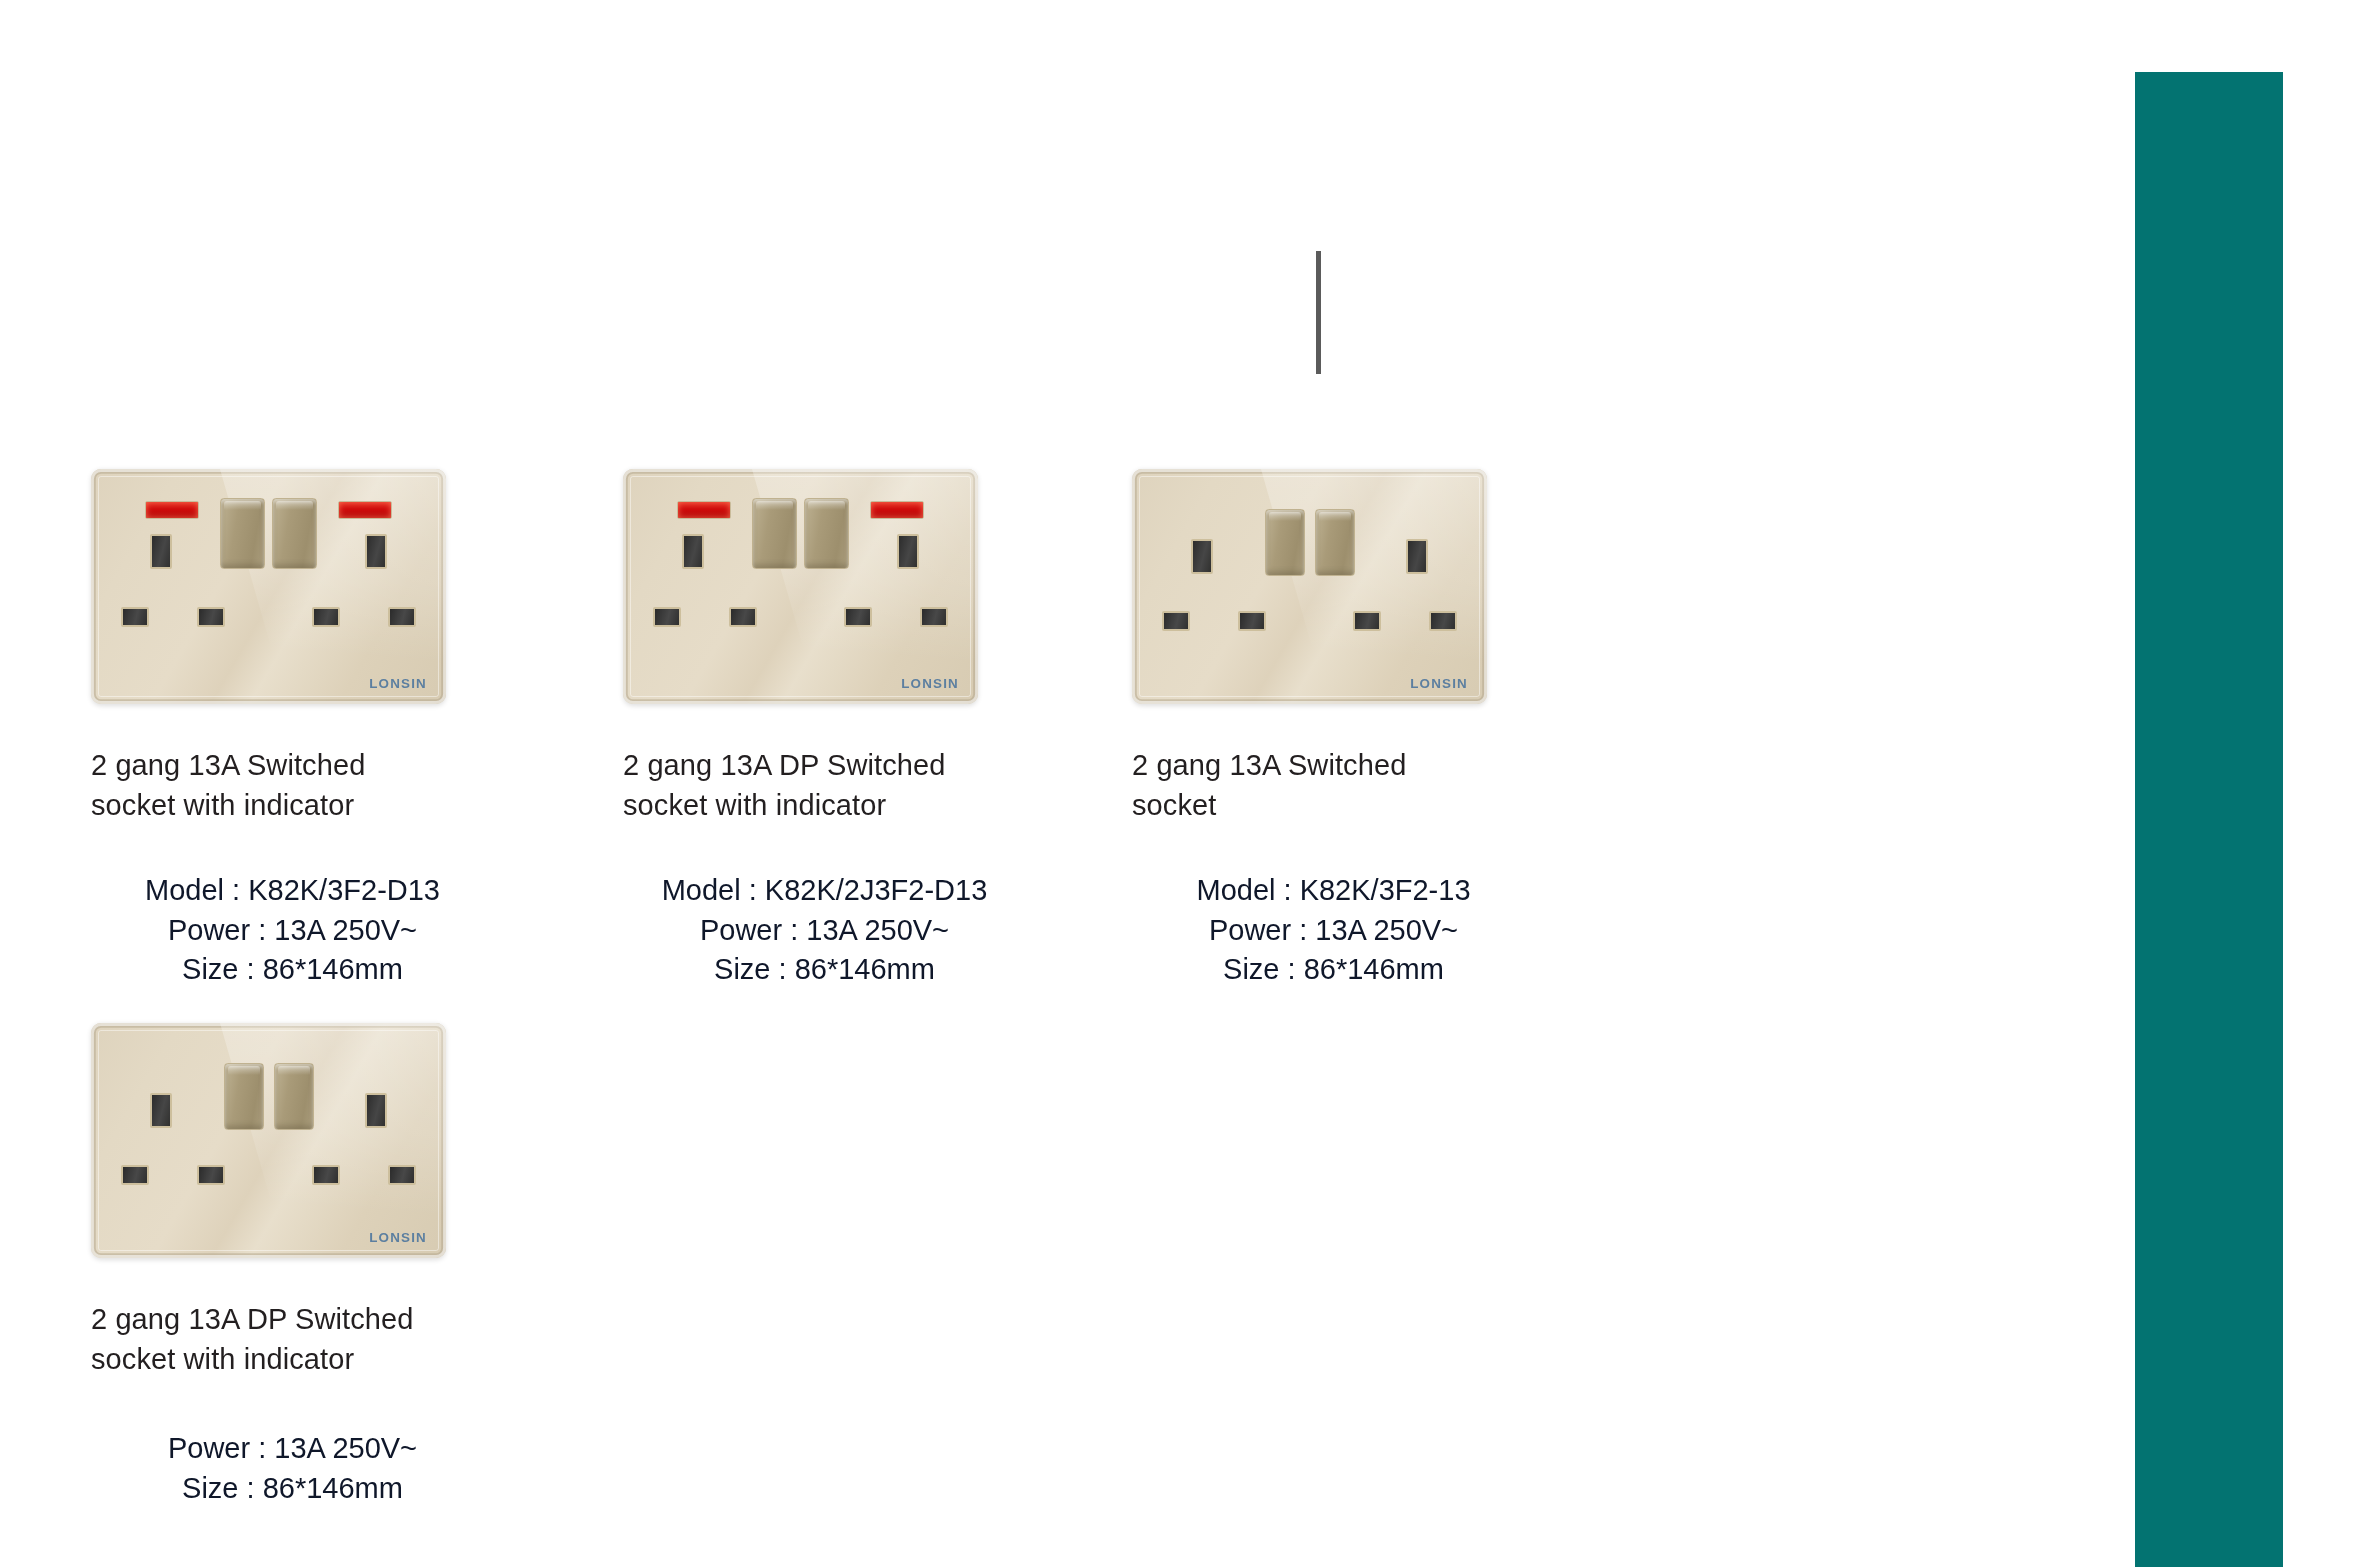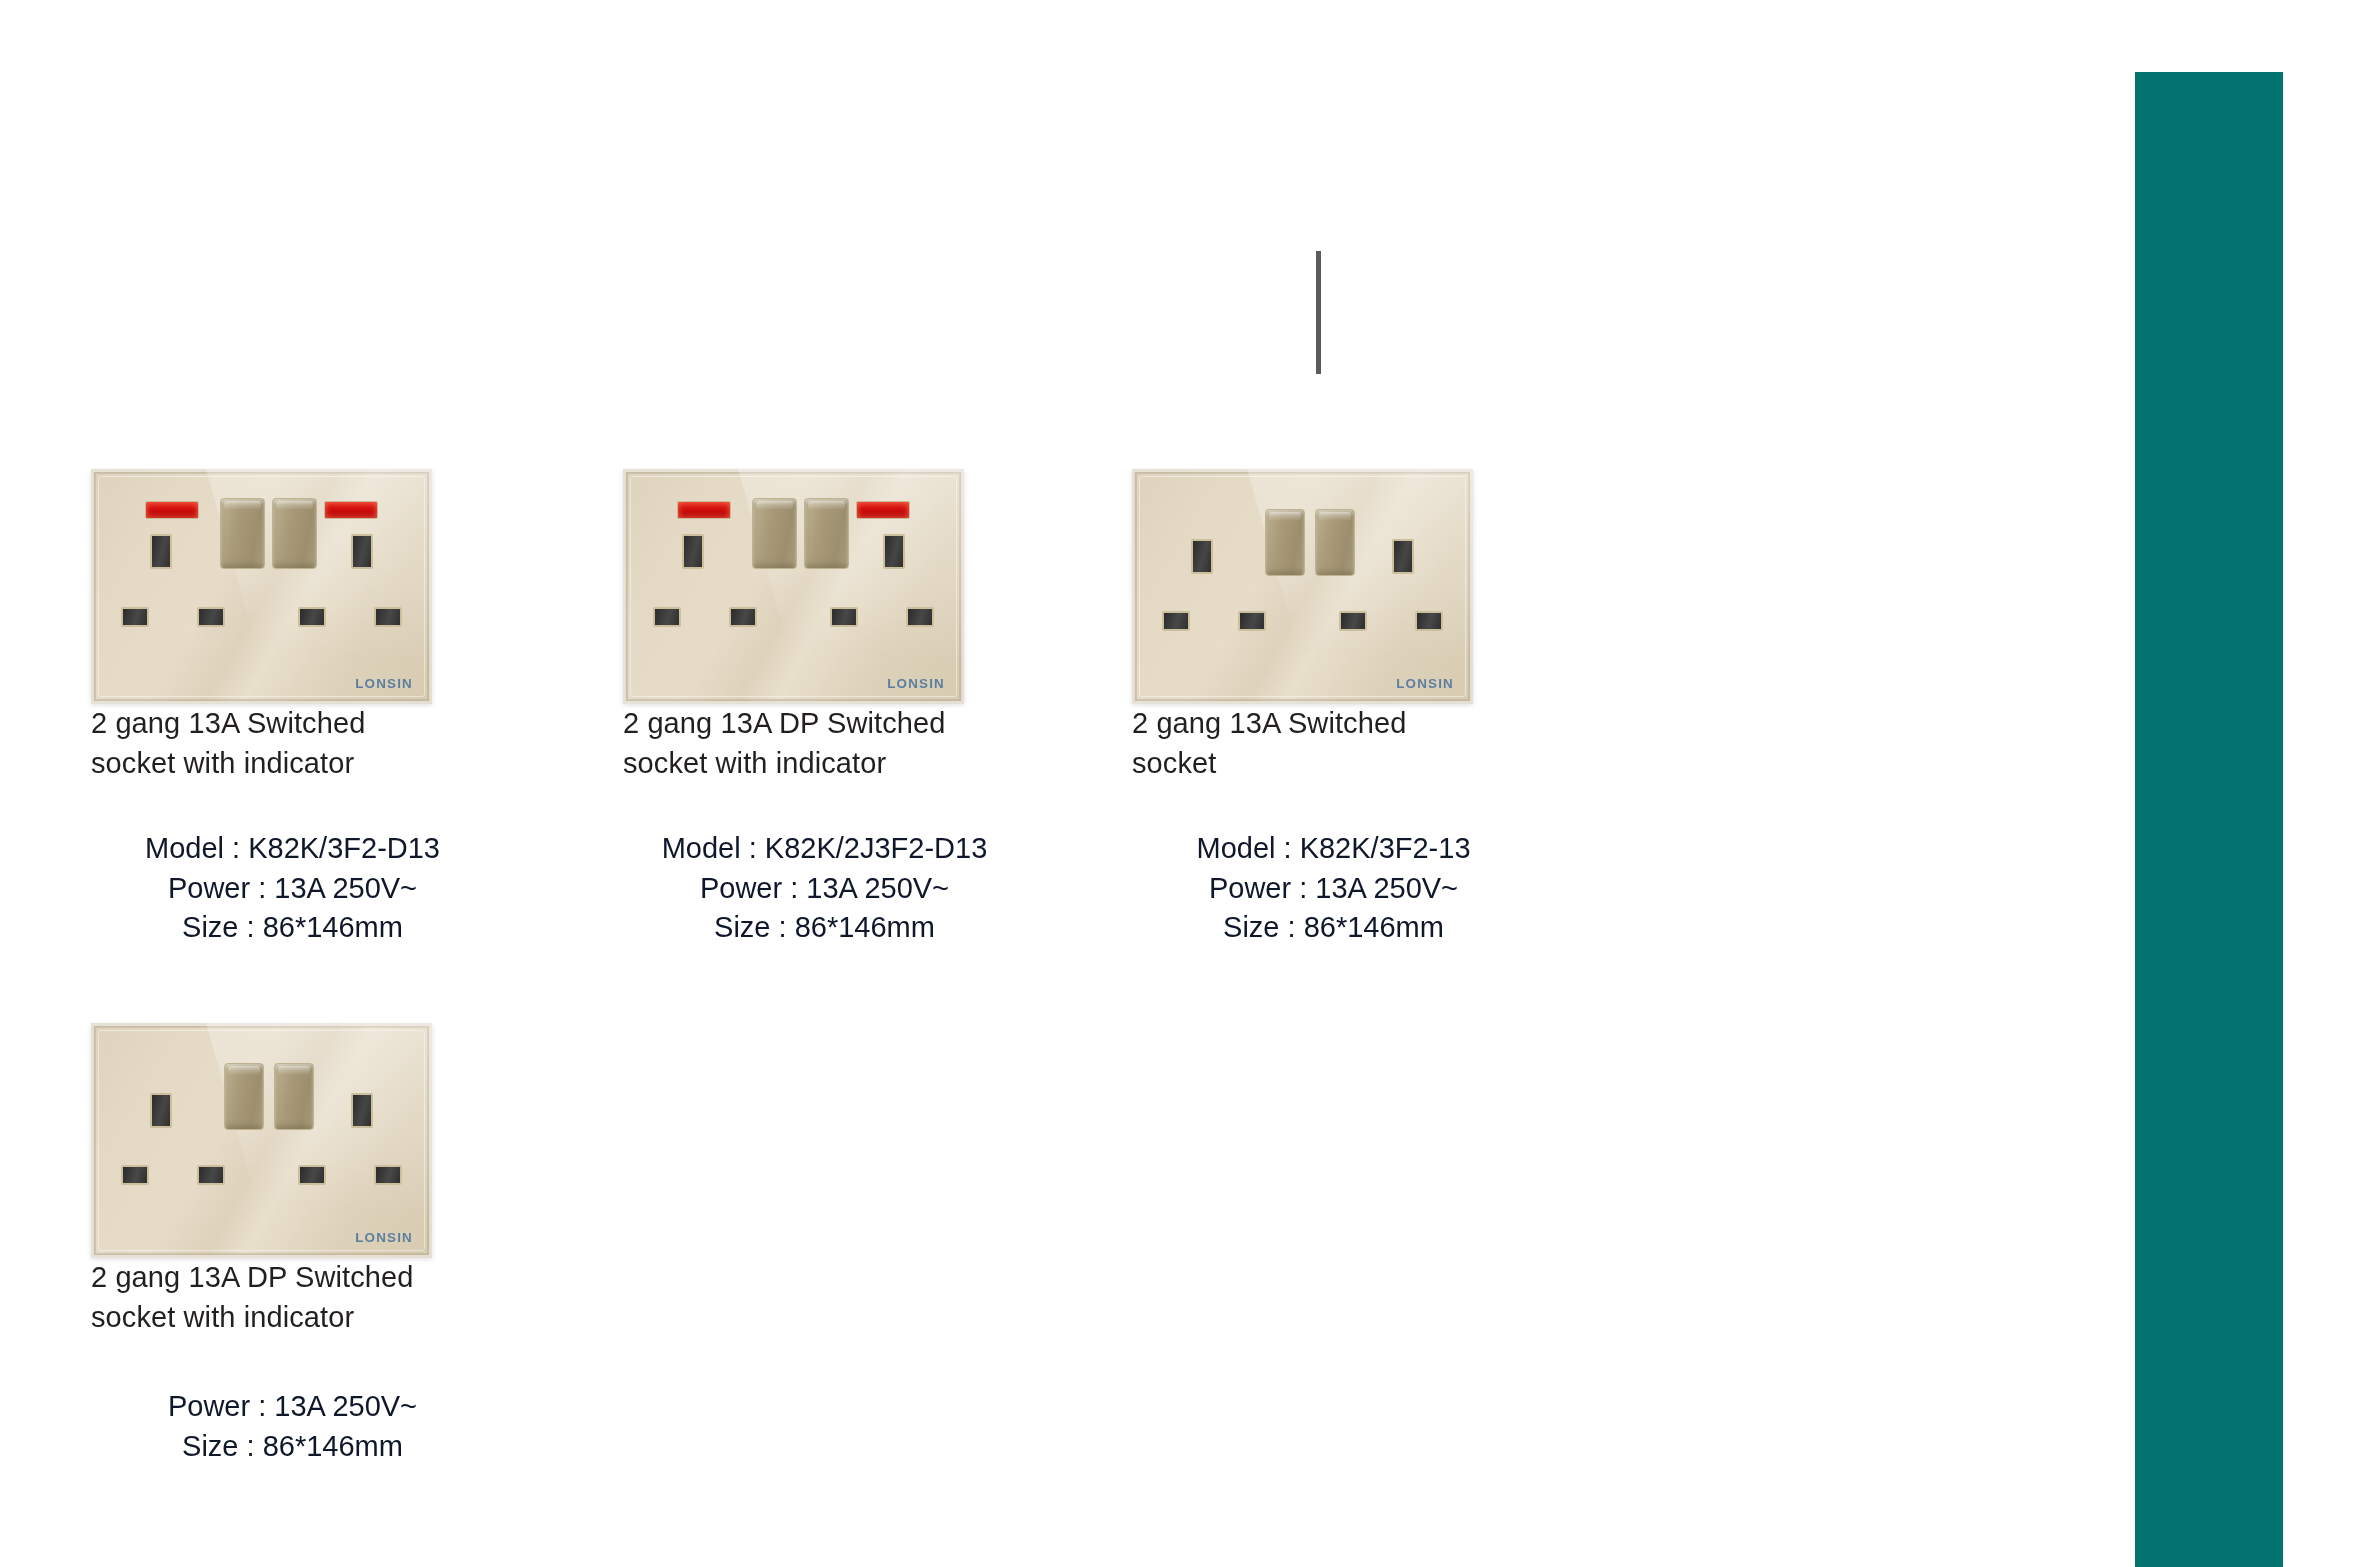--- a/index.html
+++ b/index.html
@@ -76,35 +76,36 @@
   .product.p0 { left: 91px;  top: 469px; }
   .product.p1 { left: 623px; top: 469px; }
   .product.p2 { left: 1132px;top: 469px; }
   .product.p3 { left: 91px;  top: 1023px; }
 
   
   .socket {
     position: relative;
     width: 341px;
     height: 235px;
-    border-radius: 0;
+    border-radius: 10px;
     background:
       linear-gradient(120deg,
         #ded3bd 0%,
         #e3d9c4 18%,
         #e6dcc8 40%,
         #ded2bb 52%,
         #e8dfcc 60%,
         #ddd1b9 78%,
         #d7cbb2 100%);
     box-shadow:
       inset 0 0 0 2.9px rgba(255,255,255,0.55),
       inset 0 0 0 4.8px rgba(180,168,142,0.55),
       0 1.9px 4.8px rgba(0,0,0,0.13);
     overflow: hidden;
+    padding-left: 14px;
   }
   
   .socket .gloss {
     position: absolute;
     right: -38px;
     top: -67px;
     width: 221px;
     height: 403px;
     background: linear-gradient(200deg, rgba(255,255,255,0.40) 0%, rgba(255,255,255,0.16) 45%, rgba(255,255,255,0) 62%);
     transform: rotate(-16deg);
@@ -194,20 +195,21 @@
     right: 19px;
     bottom: 13.4px;
     font-size: 13.4px;
     font-weight: bold;
     letter-spacing: 1.2px;
     color: #5c7fa0;
   }
 
   
   .caption {
+    margin-top: 42px;
     width: 452px;
   }
   .caption-title {
     font-size: 29px;
     line-height: 1.37;
     color: #231f20;
     text-align: left;
     letter-spacing: 0.1px;
     max-width: 365px;
   }

